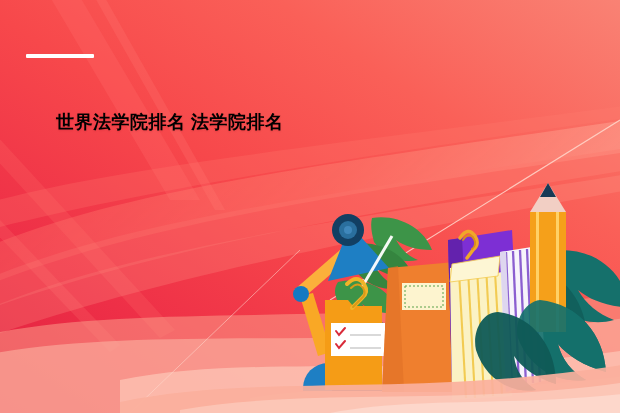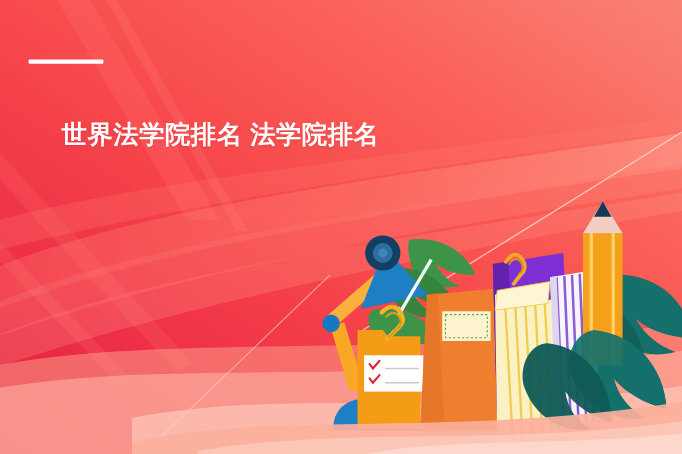--- a/index.html
+++ b/index.html
@@ -30,22 +30,22 @@
     height: 4px;
     background: #ffffff;
     border-radius: 1px;
     z-index: 30;
   }
   #headline {
     position: absolute;
     left: 56px;
     top: 104px;
     z-index: 30;
-    color: #ffffff;
-    font-size: 23px;
+    color: #000000;
+    font-size: 18px;
     font-weight: 700;
     letter-spacing: 0.5px;
     line-height: 36px;
     white-space: nowrap;
     text-shadow: 0 1px 2px rgba(150,10,30,0.18);
   }
 </style>
 </head>
 <body>
 

